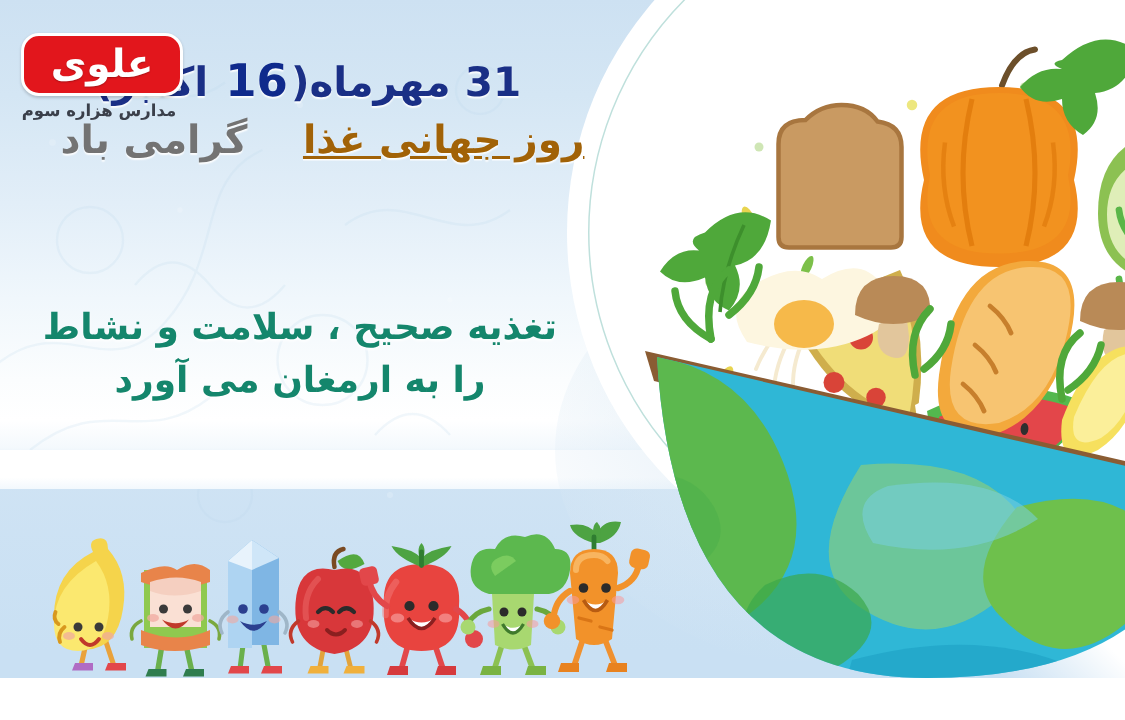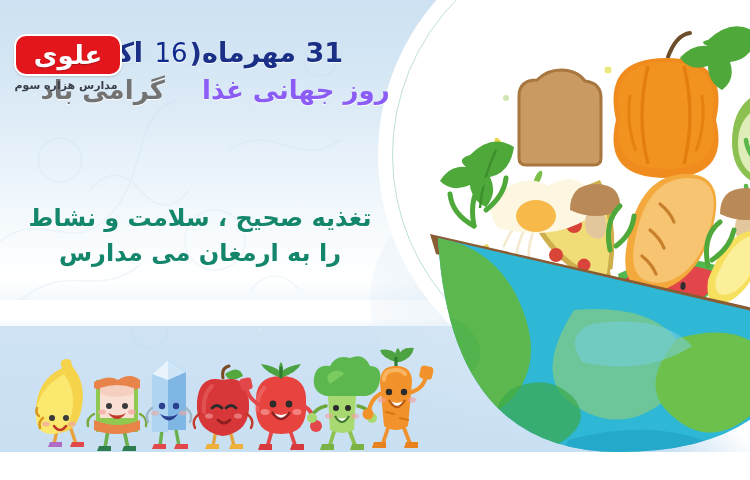--- a/index.html
+++ b/index.html
@@ -61,21 +61,21 @@
     box-sizing:border-box;
   }
   .plate-shadow{
     position:absolute;left:370px;top:150px;width:420px;height:300px;
     border-radius:50%;
     background:radial-gradient(ellipse at 40% 40%,rgba(220,234,245,.8) 0%,rgba(255,255,255,0) 68%);
   }
 
   
   .logo{
-    position:absolute;left:10px;top:34px;width:112px;
+    position:absolute;left:10px;top:22px;width:112px;
     text-align:center;
     z-index:40;
   }
   .logo-plate{
     width:108px;height:42px;
     background:#e2161c;
     border:2px solid #ffffff;
     border-radius:12px;
     box-shadow:0 1px 2px rgba(0,0,0,.18);
     display:flex;align-items:center;justify-content:center;
@@ -108,33 +108,33 @@
   .line-date{
     font-size:27px;
     font-weight:bold;
     color:#1a2f86;
     line-height:1.25;
     padding-right:30px;
     text-shadow:0 1px 1px rgba(255,255,255,.9);
   }
   .line-date .num16{
     color:#0f2a8c;
-    font-weight:normal;
-    font-size:26px;
+    font-weight:bold;
+    font-size:30px;
     padding:0 2px;
   }
   .line-title{
     margin-top:4px;
     font-size:26px;
     font-weight:bold;
     line-height:1.3;
     padding-right:10px;
     text-shadow:0 1px 1px rgba(255,255,255,.9);
   }
-  .line-title .t-dark{color:#8b5cf6;}
+  .line-title .t-dark{color:#a16207;text-decoration:underline;}
   .line-title .t-red{color:#737373;margin-right:28px;text-align:center;}
 
   .slogan{
     position:absolute;left:0;top:188px;width:400px;
     z-index:30;
     text-align:center;
     direction:rtl;
     color:#14866c;
     font-size:24px;
     font-weight:bold;
@@ -373,21 +373,21 @@
       <span>اکتبر</span><span>)</span>
     </div>
     <div class="line-title">
       <span class="t-dark">روز جهانی غذا</span>
       <span class="t-red">گرامی باد</span>
     </div>
   </div>
 
   <div class="slogan">
     <span class="l1">تغذیه صحیح ، سلامت و نشاط</span>
-    <span class="l2">را به ارمغان می مدارس</span>
+    <span class="l2">را به ارمغان می آورد</span>
   </div>
 
   <div class="mascots">
 
     <svg class="mascot" style="left:12px;" width="66" height="96" viewBox="0 0 66 96">
       <g stroke="#e9a23b" stroke-width="3.4" fill="none" stroke-linecap="round">
         <path d="M26,70 l-4,18"></path>
           <path d="M38,70 l6,18"></path>
       </g>
       <path d="M18,86 l12,0 l0,5 l-14,0 z" fill="#b06cc4"></path>

